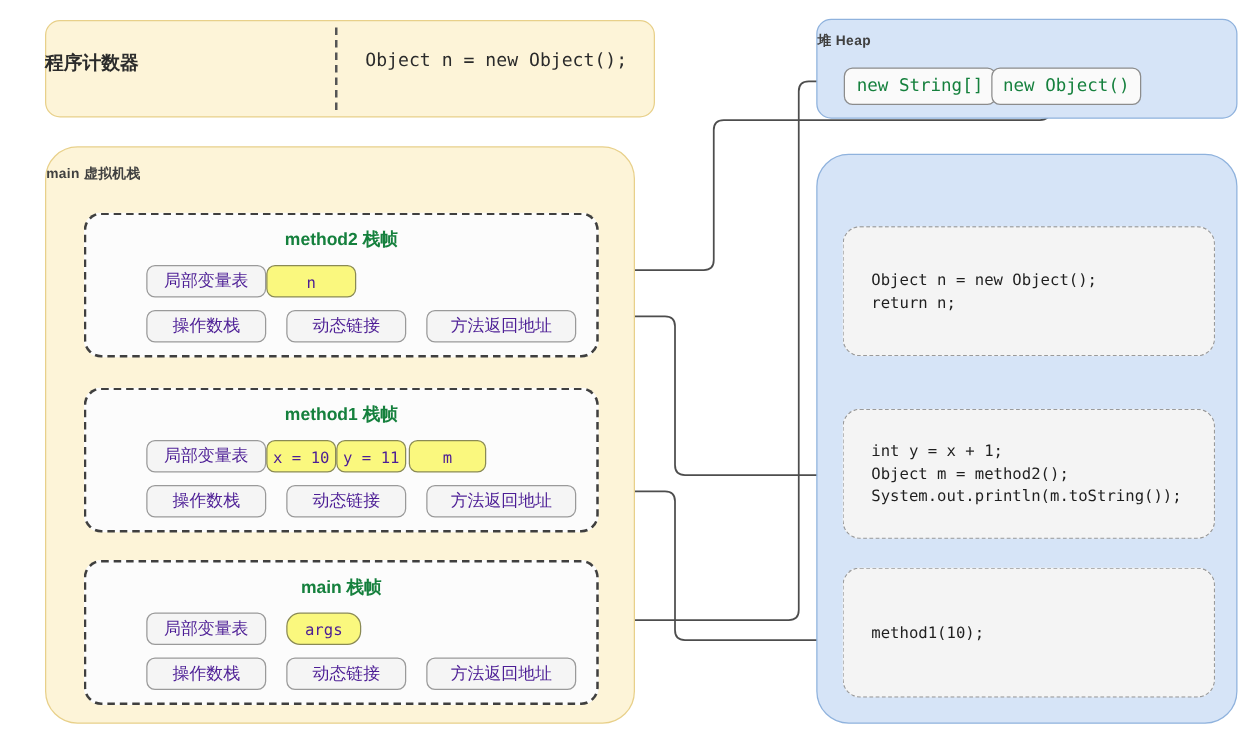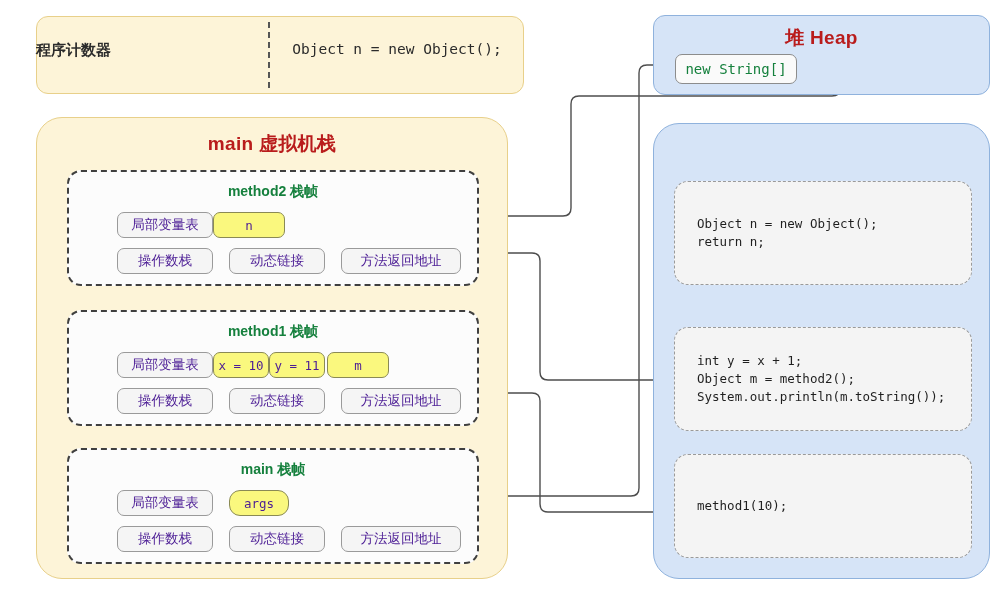--- a/index.html
+++ b/index.html
@@ -30,23 +30,23 @@
     border: 1px solid #e8d08a;
   }
   .panel-blue {
     background: #d6e4f7;
     border: 1px solid #8fb2dd;
   }
   .panel-title {
     position: absolute;
     left: 0;
     width: 100%;
-    text-align: center;
-    font-size: 19px;
-    color: #b91c1c;
+    text-align: left;
+    font-size: 11px;
+    color: #404040;
     font-weight: 600;
     letter-spacing: .3px;
   }
   
   #pc-register {
     left: 36px; top: 16px;
     width: 488px; height: 78px;
     border-radius: 12px;
   }
   #pc-divider {
@@ -243,20 +243,21 @@
     <div class="chip chip-hl row-vars" style="left:160px; width:60px;border-radius:11px;">args</div>
     <div class="chip slot-ops row-rest">操作数栈</div>
     <div class="chip slot-link row-rest">动态链接</div>
     <div class="chip slot-ret row-rest">方法返回地址</div>
   </div>
 </div>
 
 <div class="node panel-blue" id="heap">
   <div class="panel-title" id="heap-title">堆 Heap</div>
   <div class="heap-obj" id="heap-obj-0">new String[]</div>
+  <div class="heap-obj" id="heap-obj-1">new Object()</div>
 </div>
 
 <div class="node panel-blue" id="method-area">
   <div class="code-box" id="code-box-0">
     <div class="code-text">Object n = new Object();
 return n;</div>
   </div>
   <div class="code-box" id="code-box-1">
     <div class="code-text">int y = x + 1;
 Object m = method2();

